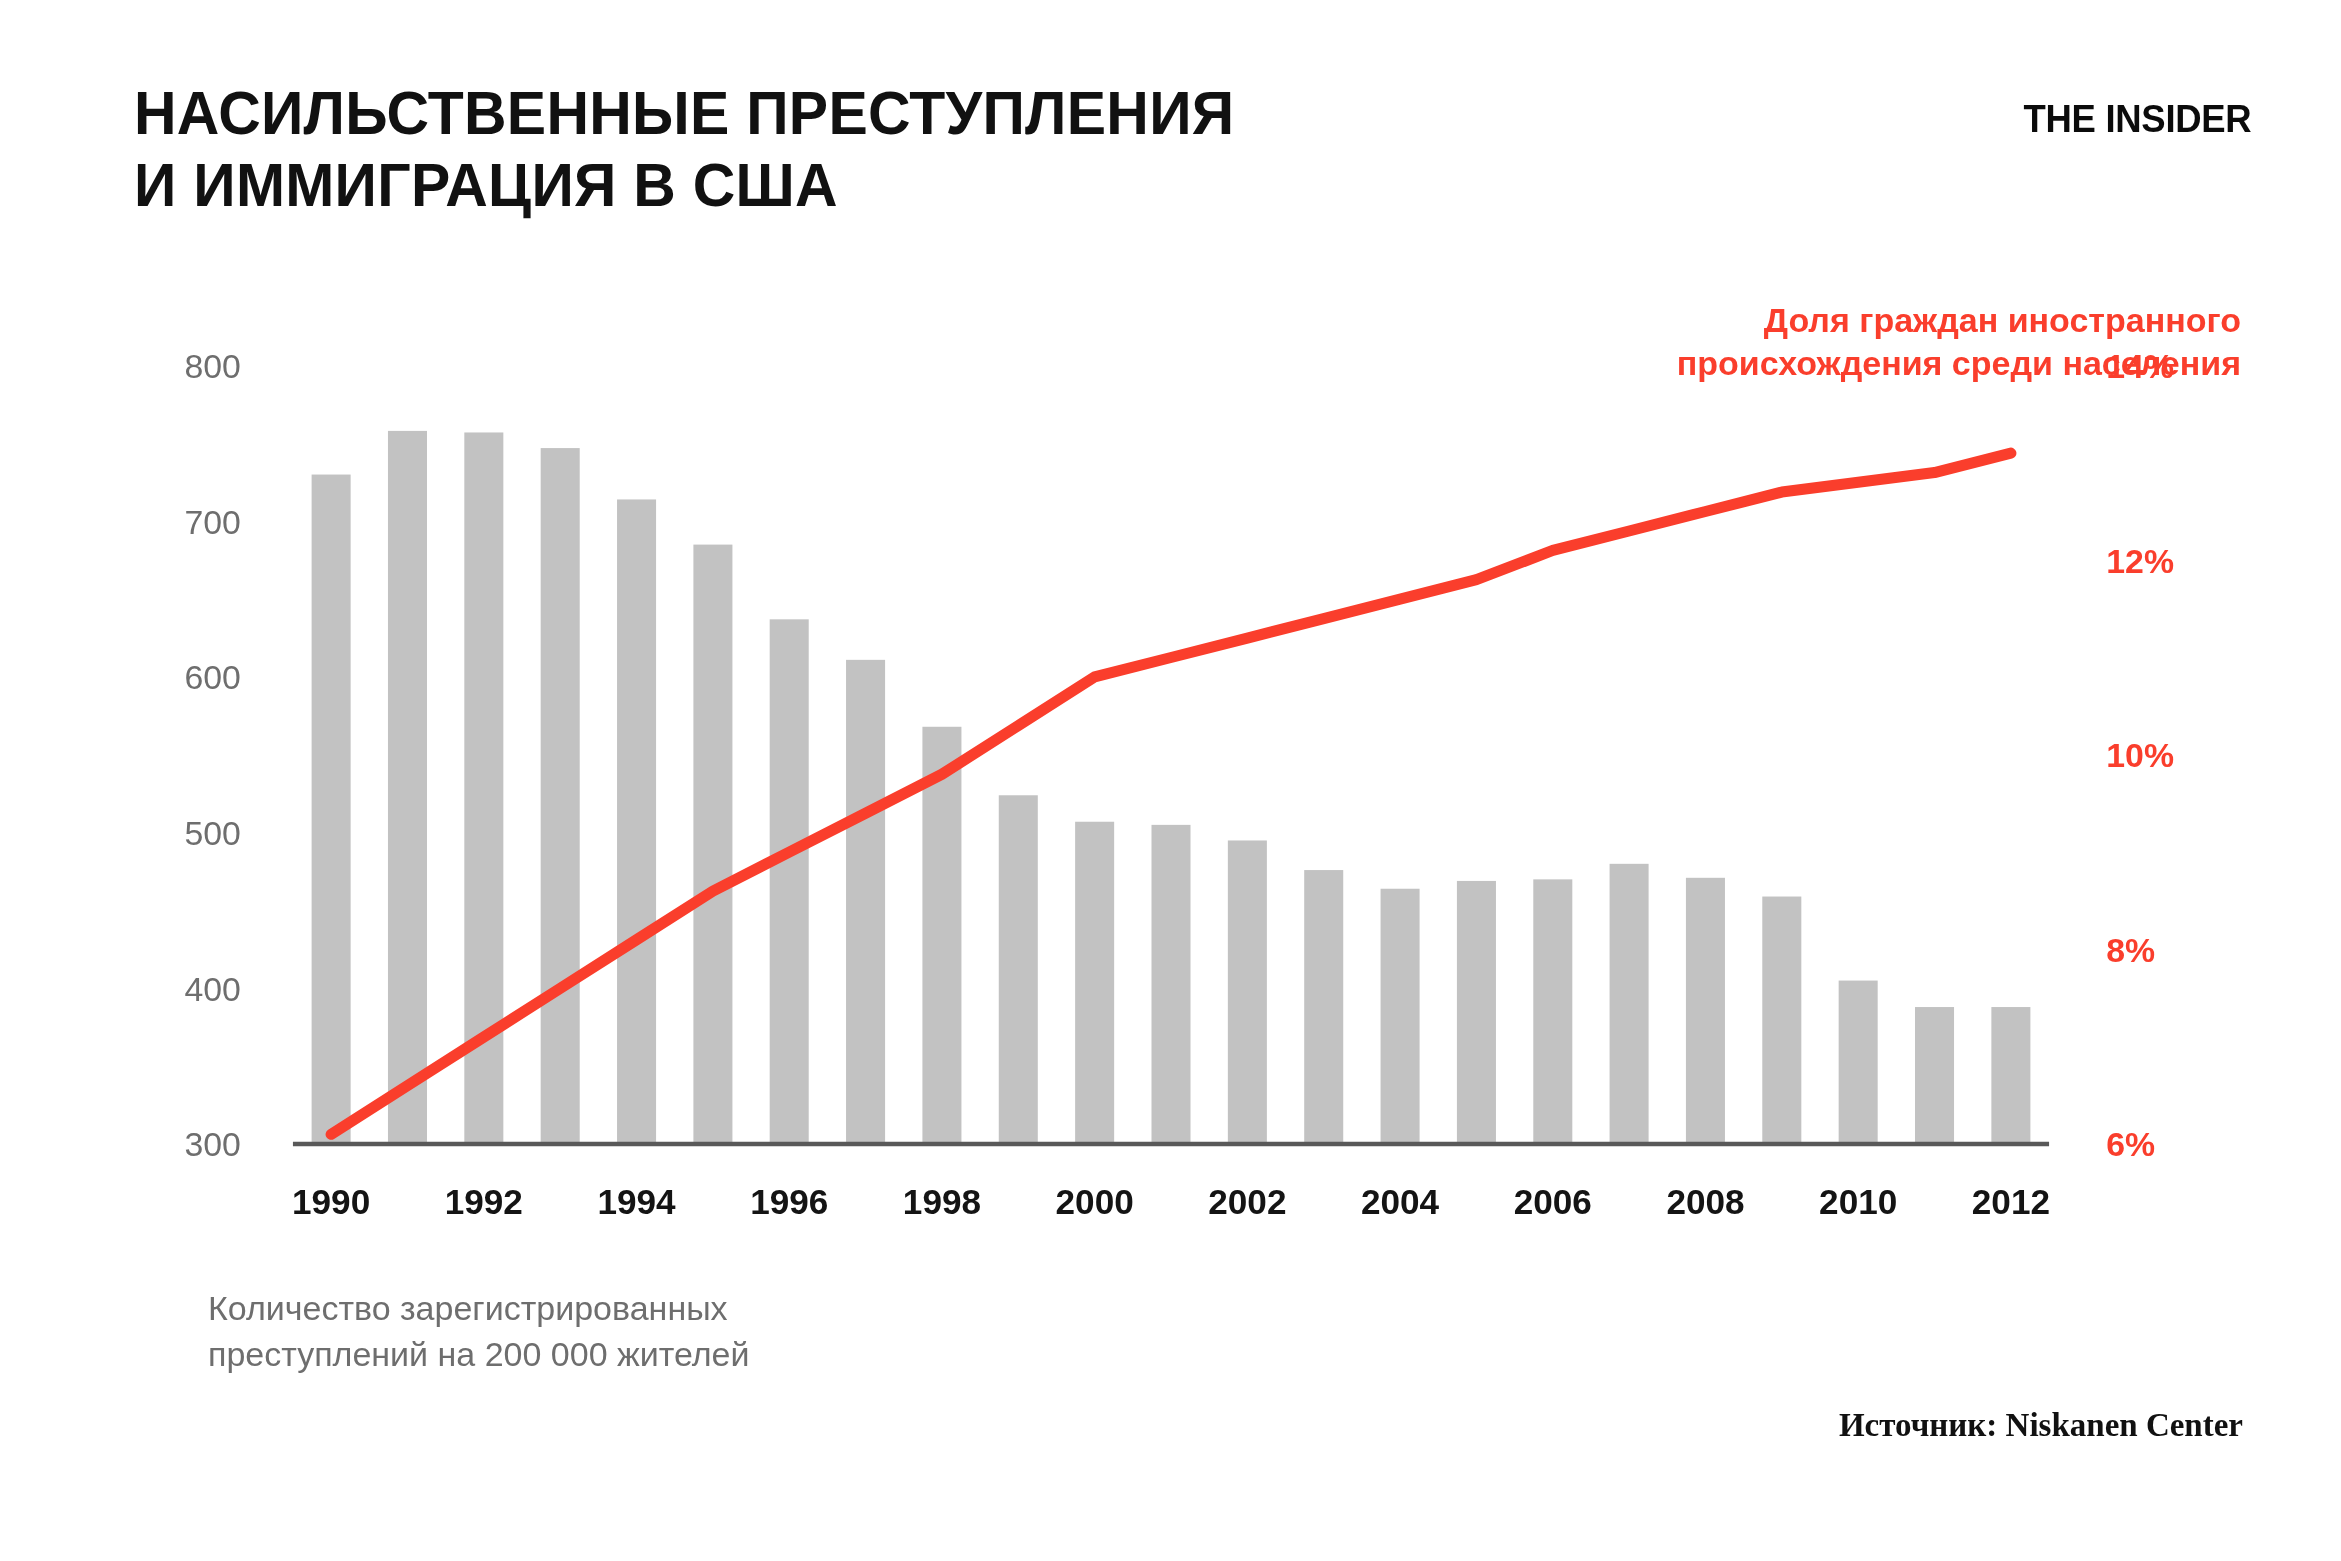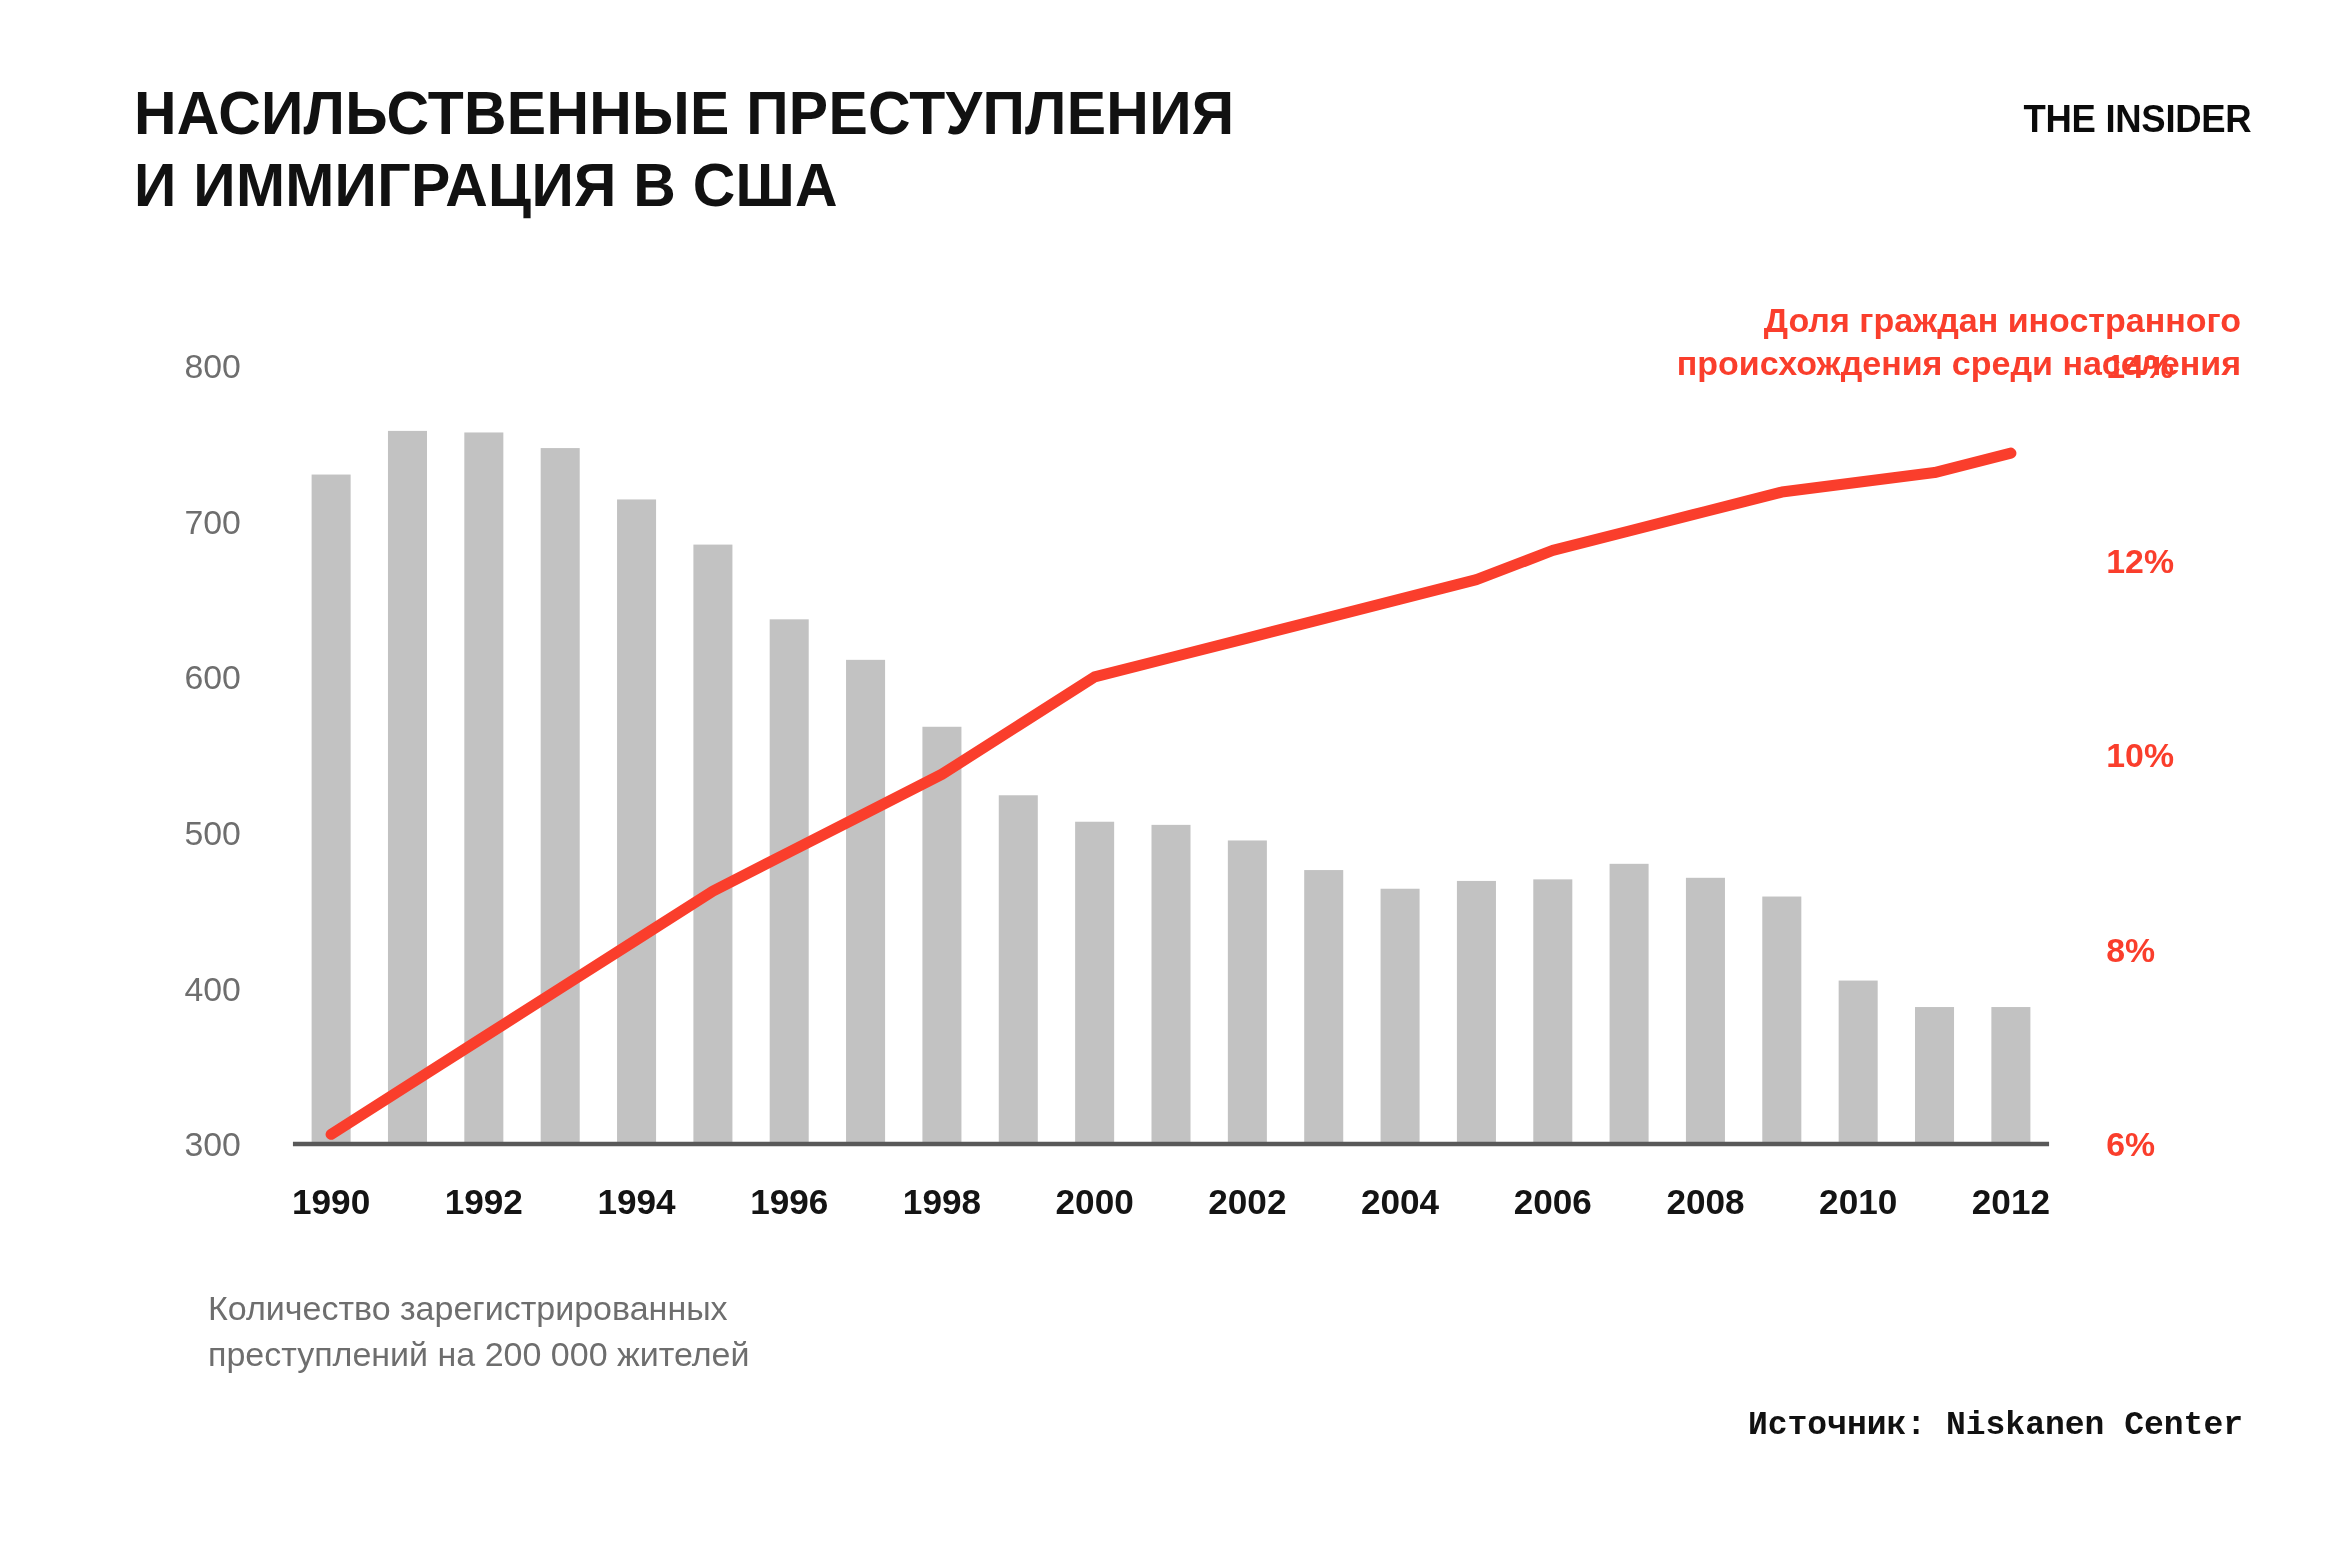--- a/index.html
+++ b/index.html
@@ -128,21 +128,21 @@
     font-family: "Liberation Sans", sans-serif;
     font-size: 34px;
     line-height: 46px;
     color: #6e6e6e;
     white-space: pre-line;
   }
   .source {
     position: absolute;
     right: 99px;
     top: 1407px;
-    font-family: Liberation Mono, monospace;
+    font-family: Liberation Serif, serif;
     font-weight: bold;
     font-size: 33px;
     color: #111111;
   }
 </style>
 </head>
 <body>
 
 <div class="page">
 

